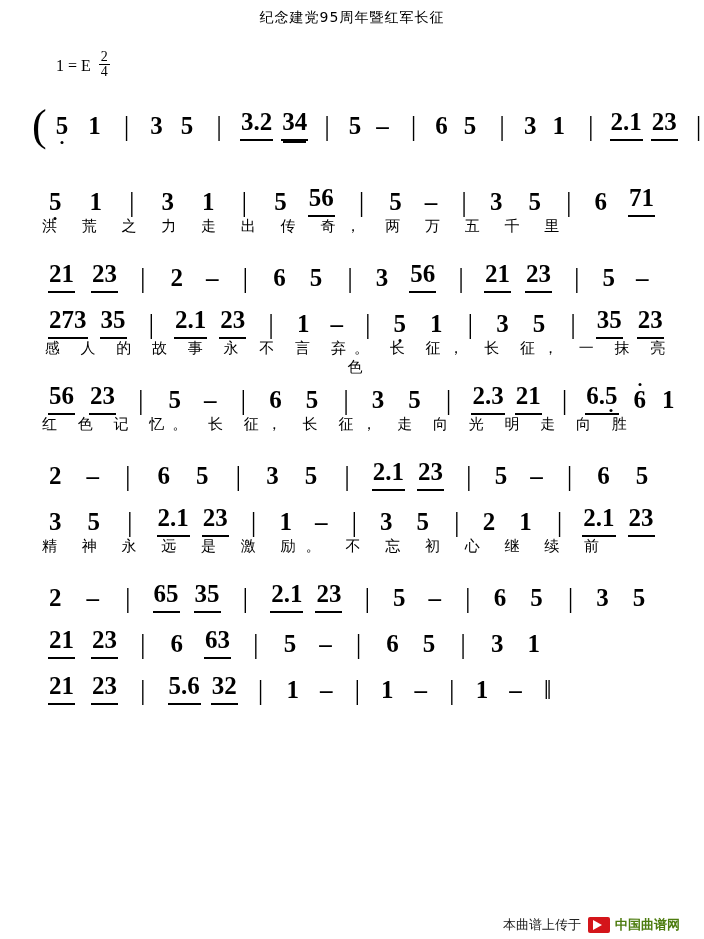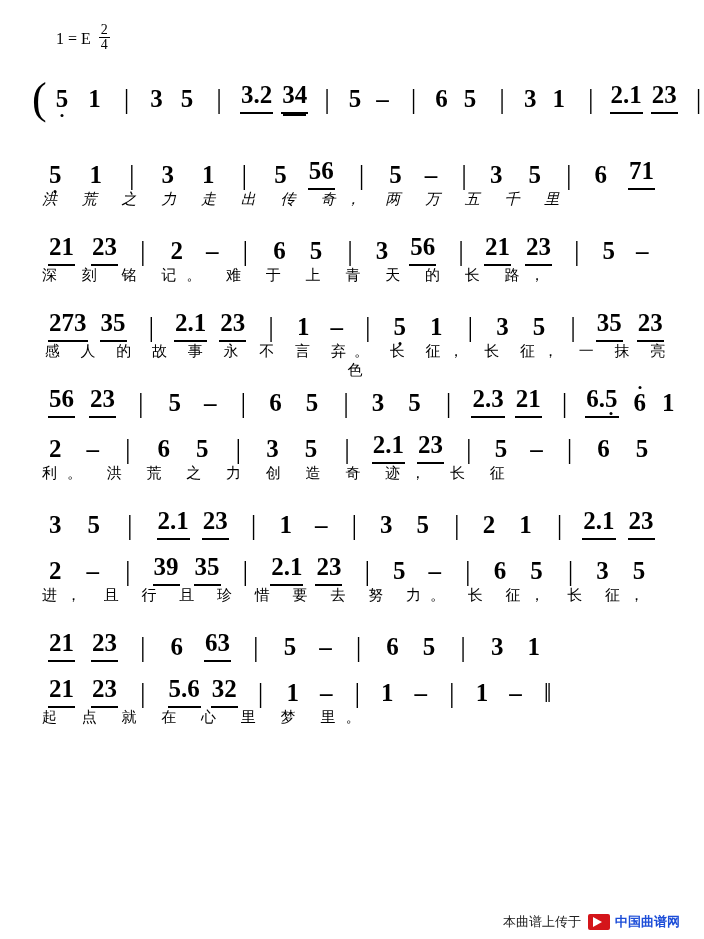--- a/index.html
+++ b/index.html
@@ -214,27 +214,28 @@
   }
   .footer .brand-mark::after {
     content: "";
     position: absolute;
     left: 5px; top: 3px;
     width: 0; height: 0;
     border-left: 9px solid #fff;
     border-top: 5px solid transparent;
     border-bottom: 5px solid transparent;
   }
-  .footer .brand-name { color: #1d4ed8; font-weight: bold; }
+  .footer .brand-name { color: #4d7c0f; font-weight: bold; }
 </style>
 </head>
 <body>
 
 <div class="sheet">
 
+  <div class="subtitle">纪念建党95周年暨红军长征</div>
 
   <div class="meta-row">
     <div class="key-sig">
       <span>1 = E</span>
       <span class="frac">
         <span class="num">2</span>
         <span class="den">4</span>
       </span>
     </div>
   </div>
@@ -284,21 +285,21 @@
       <span class="bar" style="margin-left:24px;">|</span>
       <span class="note" style="margin-left:24px;">5</span>
       <span class="dash" style="margin-left:22px;">–</span>
       <span class="bar" style="margin-left:24px;">|</span>
       <span class="note" style="margin-left:22px;">3</span>
       <span class="note" style="margin-left:24px;">5</span>
       <span class="bar" style="margin-left:24px;">|</span>
       <span class="note" style="margin-left:22px;">6</span>
       <span class="note u1" style="margin-left:20px;">71</span>
     </div>
-    <div class="lyric-line" style="padding-left:14px; letter-spacing:10px;font-style:italic;">
+    <div class="lyric-line" style="padding-left:14px; letter-spacing:10px;">
       <span class="lyr">洪 荒 之 力 走 出 传 奇， 两 万 五 千 里</span>
     </div>
   </div>
 
   <div class="system">
     <div class="staff-line" style="padding-left:20px;">
       <span class="note u1">21</span>
       <span class="note u1" style="margin-left:16px;">23</span>
       <span class="bar" style="margin-left:22px;">|</span>
       <span class="note" style="margin-left:24px;">2</span>
@@ -308,23 +309,20 @@
       <span class="note" style="margin-left:22px;">5</span>
       <span class="bar" style="margin-left:24px;">|</span>
       <span class="note" style="margin-left:22px;">3</span>
       <span class="note u1" style="margin-left:20px;">56</span>
       <span class="bar" style="margin-left:22px;">|</span>
       <span class="note u1" style="margin-left:20px;">21</span>
       <span class="note u1" style="margin-left:14px;">23</span>
       <span class="bar" style="margin-left:22px;">|</span>
       <span class="note" style="margin-left:22px;">5</span>
       <span class="dash" style="margin-left:20px;">–</span>
-    </div>
-    <div class="lyric-line" style="padding-left:14px; letter-spacing:10px;">
-      <span class="lyr">深 刻 铭 记。 难 于 上 青 天 的 长 路，</span>
     </div>
   </div>
 
   <div class="system">
     <div class="staff-line" style="padding-left:20px;">
       <span class="note u1">273</span>
       <span class="note u1" style="margin-left:12px;">35</span>
       <span class="bar" style="margin-left:22px;">|</span>
       <span class="note u1" style="margin-left:20px;">2<span class="aug-dot">.</span>1</span>
       <span class="note u1" style="margin-left:12px;">23</span>
@@ -360,20 +358,23 @@
       <span class="note" style="margin-left:22px;">3</span>
       <span class="note" style="margin-left:22px;">5</span>
       <span class="bar" style="margin-left:24px;">|</span>
       <span class="note u1" style="margin-left:20px;">2<span class="aug-dot">.</span>3</span>
       <span class="note u1" style="margin-left:10px;">21</span>
       <span class="bar" style="margin-left:20px;">|</span>
       <span class="note u1" style="margin-left:18px;">6<span class="aug-dot">.</span><span class="dot-down" style="position:relative;">5</span></span>
       <span class="note dot-up" style="margin-left:14px;">6</span>
       <span class="note" style="margin-left:14px;">1</span>
     </div>
+    <div class="lyric-line" style="padding-left:14px; letter-spacing:8px;">
+      <span class="lyr">红 色 记 忆。 长 征， 长 征， 走 向 光 明 走 向 胜</span>
+    </div>
   </div>
 
   <div class="system">
     <div class="staff-line" style="padding-left:20px;">
       <span class="note">2</span>
       <span class="dash" style="margin-left:24px;">–</span>
       <span class="bar" style="margin-left:26px;">|</span>
       <span class="note" style="margin-left:26px;">6</span>
       <span class="note" style="margin-left:24px;">5</span>
       <span class="bar" style="margin-left:26px;">|</span>
@@ -382,23 +383,20 @@
       <span class="bar" style="margin-left:26px;">|</span>
       <span class="note u1" style="margin-left:22px;">2<span class="aug-dot">.</span>1</span>
       <span class="note u1" style="margin-left:12px;">23</span>
       <span class="bar" style="margin-left:22px;">|</span>
       <span class="note" style="margin-left:22px;">5</span>
       <span class="dash" style="margin-left:22px;">–</span>
       <span class="bar" style="margin-left:24px;">|</span>
       <span class="note" style="margin-left:24px;">6</span>
       <span class="note" style="margin-left:24px;">5</span>
     </div>
-    <div class="lyric-line" style="padding-left:14px; letter-spacing:10px;">
-      <span class="lyr">利。 洪 荒 之 力 创 造 奇 迹， 长 征</span>
-    </div>
   </div>
 
   <div class="system">
     <div class="staff-line" style="padding-left:20px;">
       <span class="note">3</span>
       <span class="note" style="margin-left:24px;">5</span>
       <span class="bar" style="margin-left:26px;">|</span>
       <span class="note u1" style="margin-left:24px;">2<span class="aug-dot">.</span>1</span>
       <span class="note u1" style="margin-left:12px;">23</span>
       <span class="bar" style="margin-left:22px;">|</span>
@@ -407,44 +405,44 @@
       <span class="bar" style="margin-left:24px;">|</span>
       <span class="note" style="margin-left:22px;">3</span>
       <span class="note" style="margin-left:22px;">5</span>
       <span class="bar" style="margin-left:24px;">|</span>
       <span class="note" style="margin-left:22px;">2</span>
       <span class="note" style="margin-left:22px;">1</span>
       <span class="bar" style="margin-left:24px;">|</span>
       <span class="note u1" style="margin-left:20px;">2<span class="aug-dot">.</span>1</span>
       <span class="note u1" style="margin-left:12px;">23</span>
     </div>
+    <div class="lyric-line" style="padding-left:14px; letter-spacing:10px;">
+      <span class="lyr">精 神 永 远 是 激 励。 不 忘 初 心 继 续 前</span>
+    </div>
   </div>
 
   <div class="system">
     <div class="staff-line" style="padding-left:20px;">
       <span class="note">2</span>
       <span class="dash" style="margin-left:24px;">–</span>
       <span class="bar" style="margin-left:26px;">|</span>
-      <span class="note u1" style="margin-left:22px;">39</span>
+      <span class="note u1" style="margin-left:22px;">65</span>
       <span class="note u1" style="margin-left:14px;">35</span>
       <span class="bar" style="margin-left:22px;">|</span>
       <span class="note u1" style="margin-left:22px;">2<span class="aug-dot">.</span>1</span>
       <span class="note u1" style="margin-left:12px;">23</span>
       <span class="bar" style="margin-left:22px;">|</span>
       <span class="note" style="margin-left:22px;">5</span>
       <span class="dash" style="margin-left:22px;">–</span>
       <span class="bar" style="margin-left:24px;">|</span>
       <span class="note" style="margin-left:22px;">6</span>
       <span class="note" style="margin-left:22px;">5</span>
       <span class="bar" style="margin-left:24px;">|</span>
       <span class="note" style="margin-left:22px;">3</span>
       <span class="note" style="margin-left:22px;">5</span>
-    </div>
-    <div class="lyric-line" style="padding-left:14px; letter-spacing:9px;">
-      <span class="lyr">进， 且 行 且 珍 惜 要 去 努 力。 长 征， 长 征，</span>
     </div>
   </div>
 
   <div class="system">
     <div class="staff-line" style="padding-left:20px;">
       <span class="note u1">21</span>
       <span class="note u1" style="margin-left:16px;">23</span>
       <span class="bar" style="margin-left:22px;">|</span>
       <span class="note" style="margin-left:24px;">6</span>
       <span class="note u1" style="margin-left:20px;">63</span>
@@ -470,23 +468,20 @@
       <span class="bar" style="margin-left:20px;">|</span>
       <span class="note" style="margin-left:22px;">1</span>
       <span class="dash" style="margin-left:20px;">–</span>
       <span class="bar" style="margin-left:22px;">|</span>
       <span class="note" style="margin-left:20px;">1</span>
       <span class="dash" style="margin-left:20px;">–</span>
       <span class="bar" style="margin-left:22px;">|</span>
       <span class="note" style="margin-left:20px;">1</span>
       <span class="dash" style="margin-left:20px;">–</span>
       <span class="final-bar" style="margin-left:22px;">‖</span>
-    </div>
-    <div class="lyric-line" style="padding-left:14px; letter-spacing:10px;">
-      <span class="lyr">起 点 就 在 心 里 梦 里。</span>
     </div>
   </div>
 
   <div class="footer">
     <span>本曲谱上传于</span>
     <span class="brand-mark"></span>
     <span class="brand-name">中国曲谱网</span>
   </div>
 
 </div>

